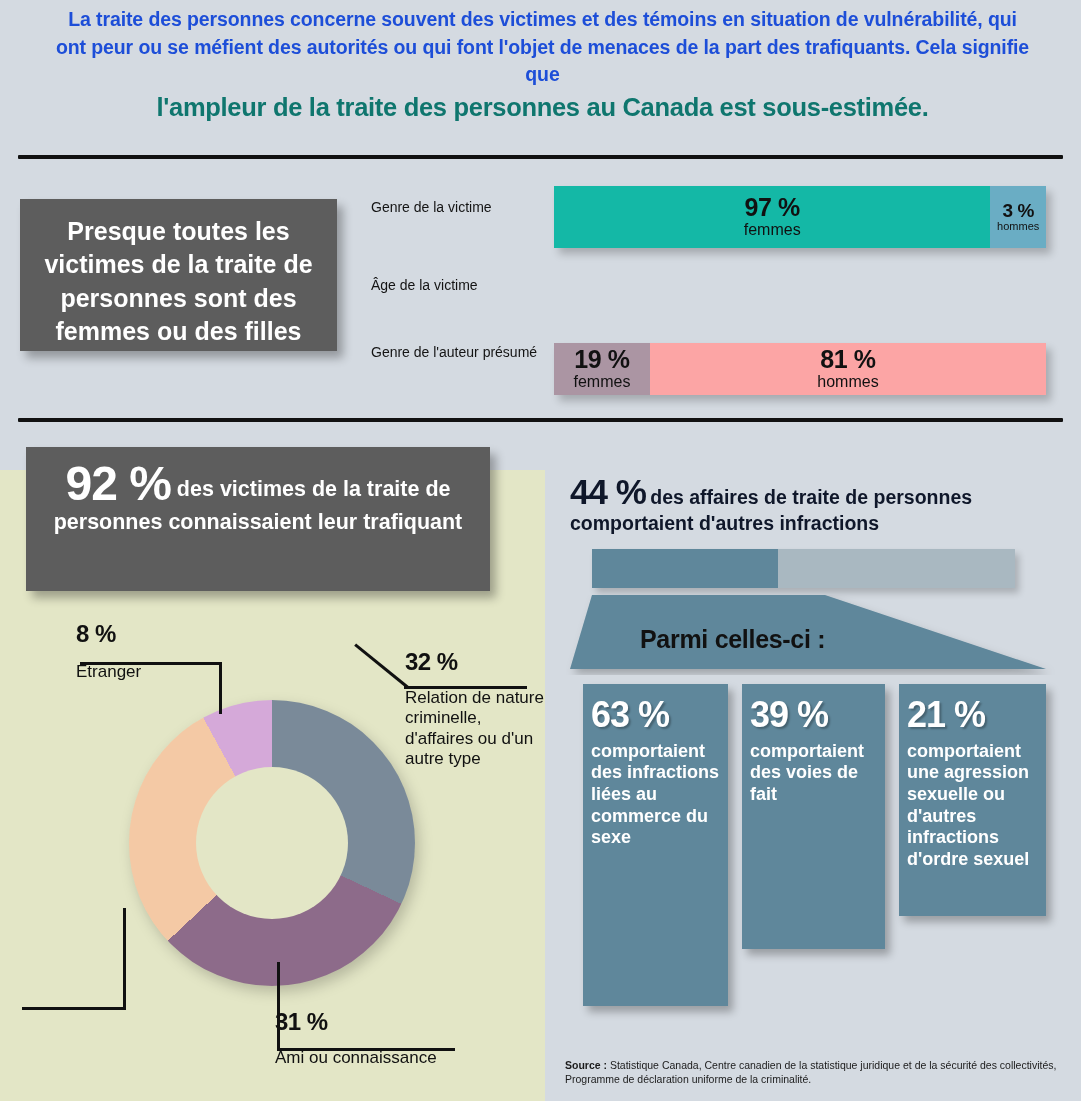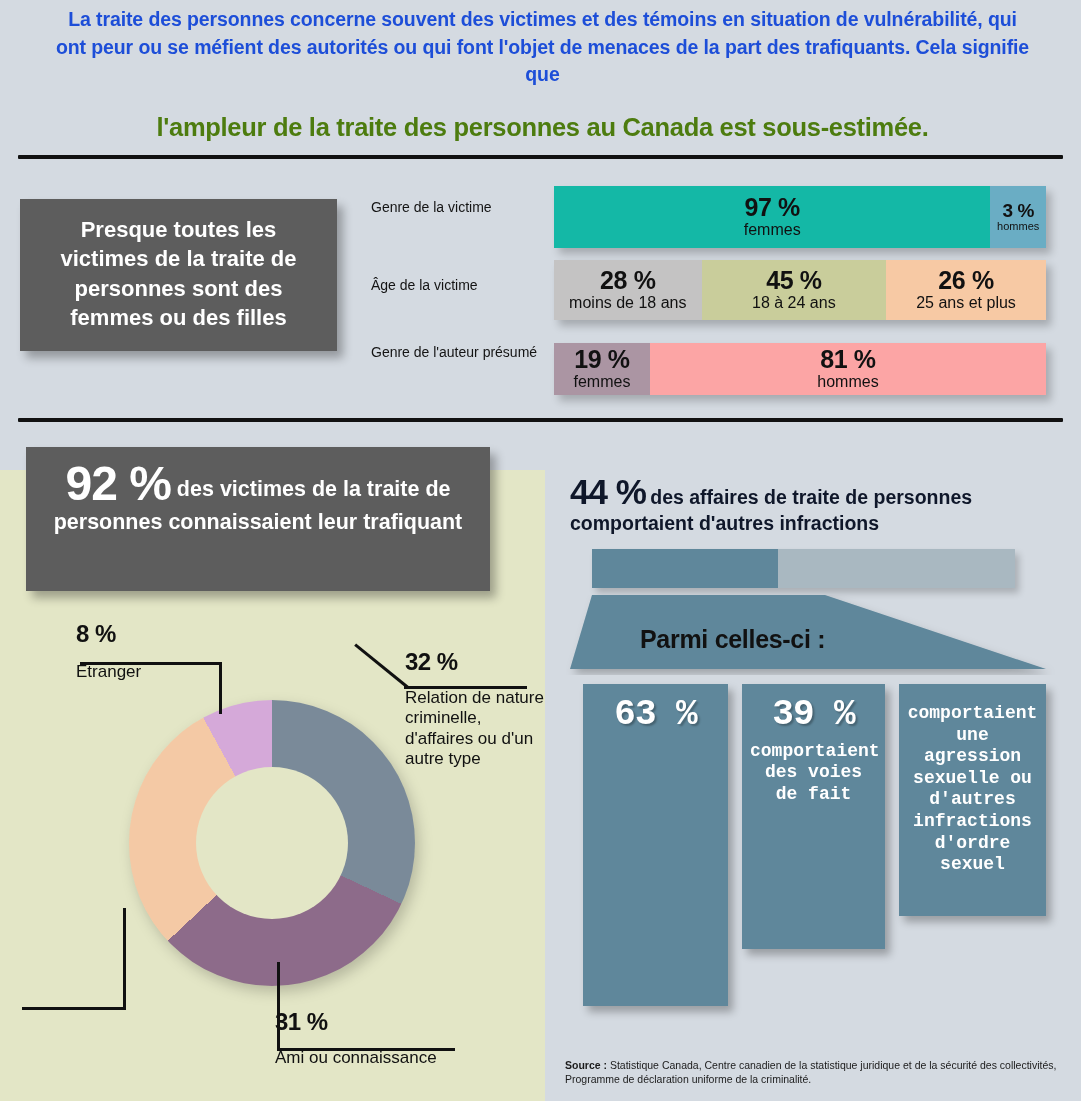--- a/index.html
+++ b/index.html
@@ -13,41 +13,41 @@
   }
   #canvas { position:relative; width:1081px; height:1101px; }
 
   
   .hdr-lead {
     position:absolute; left:55px; top:6px; width:975px;
     text-align:center; font-weight:bold; font-size:19.5px; line-height:1.42;
     letter-spacing:-0.1px; color:#1d4ed8;
   }
   .hdr-big {
-    position:absolute; left:55px; top:112px; width:975px;
+    position:absolute; left:55px; top:92px; width:975px;
     text-align:center; font-weight:bold; font-size:25.5px; line-height:1.2;
-    letter-spacing:-0.3px; color:#4d7c0f;
+    letter-spacing:-0.3px; color:#0f766e;
   }
   .rule {
     position:absolute; left:18px; width:1045px; height:4px;
     background:#111; border-radius:1px;
   }
   .rule.r1 { top:155px; }
   .rule.r2 { top:418px; }
 
   
   .darkbox {
     position:absolute; background:#5d5d5d; color:#fff;
     box-shadow:6px 7px 9px rgba(0,0,0,0.30);
     text-align:center; font-weight:bold;
   }
   #box-femmes {
     left:20px; top:199px; width:317px; height:152px;
     padding:16px 16px 0 16px;
-    font-size:22px; line-height:1.33;
+    font-size:25px; line-height:1.33;
   }
   #box-92 {
     left:26px; top:447px; width:464px; height:144px;
     padding:13px 18px 0 18px;
     font-size:21.5px; line-height:1.32; text-align:center;
   }
   #box-92 .big { font-size:48px; line-height:1; vertical-align:-4px; letter-spacing:-1px; }
 
   
   .barlabel {
@@ -119,24 +119,23 @@
   #prog-fill { background:#5f879b; }
   #prog-rest { background:#a9b8c1; flex:1; }
 
   #parmi-wrap { position:absolute; left:560px; top:595px; width:520px; height:80px; }
   #parmi-label {
     position:absolute; left:640px; top:625px;
     font-weight:bold; font-size:25px; color:#111; letter-spacing:-0.3px;
   }
 
   .statcol {
-    position:absolute; background:#5f879b; color:#fff; text-align:center;
+    position:absolute; background:#5f879b; color:#fff; 
     box-shadow:5px 6px 8px rgba(0,0,0,0.28);
     padding:12px 8px 8px 8px;
-    font-family:Liberation Mono, monospace;
   }
   .statcol .num {
     font-weight:bold; font-size:36px; line-height:1.05; letter-spacing:-1px;
     text-shadow:2px 2px 2px rgba(0,0,0,0.28);
   }
   .statcol .txt {
     font-weight:bold; font-size:18px; line-height:1.2; margin-top:7px;
   }
   #col-63 { left:583px; top:684px; width:145px; height:322px; }
   #col-39 { left:742px; top:684px; width:143px; height:265px; }
@@ -167,34 +166,20 @@
   <div class="barlabel" id="lbl-3">Genre de l'auteur présumé</div>
 
   <div class="barrow" id="bar-1">
       <div class="seg" style="width: 88.7%; background: #14b8a6;">
         <div class="pct">97 %</div>
         <div class="sub">femmes</div>
       </div>
       <div class="seg small" style="width: 11.3%; background: rgb(106, 173, 196);">
         <div class="pct">3 %</div>
         <div class="sub">hommes</div>
-      </div>
-    </div>
-  <div class="barrow" id="bar-2">
-      <div class="seg" style="width: 30%; background: rgb(196, 195, 195);">
-        <div class="pct">28 %</div>
-        <div class="sub">moins de 18 ans</div>
-      </div>
-      <div class="seg" style="width: 37.5%; background: rgb(201, 205, 155);">
-        <div class="pct">45 %</div>
-        <div class="sub">18 à 24 ans</div>
-      </div>
-      <div class="seg" style="width: 32.5%; background: rgb(247, 201, 164);">
-        <div class="pct">26 %</div>
-        <div class="sub">25 ans et plus</div>
       </div>
     </div>
   <div class="barrow" id="bar-3">
       <div class="seg" style="width: 19.5%; background: rgb(171, 149, 163);">
         <div class="pct">19 %</div>
         <div class="sub">femmes</div>
       </div>
       <div class="seg" style="width: 80.5%; background: #fca5a5;">
         <div class="pct">81 %</div>
         <div class="sub">hommes</div>
@@ -254,26 +239,28 @@
           <feDropShadow dx="4" dy="5" stdDeviation="4" flood-color="#000" flood-opacity="0.25"></feDropShadow>
         </filter>
       </defs>
       <polygon points="32,0 265,0 486,74 10,74" fill="#5f879b" filter="url(#sh)"></polygon>
     </svg>
   </div>
   <div id="parmi-label">Parmi celles-ci :</div>
 
   <div class="statcol" id="col-63">
     <div class="num">63 %</div>
+    <div class="txt">comportaient des infractions liées au commerce du sexe</div>
   </div>
   <div class="statcol" id="col-39">
     <div class="num">39 %</div>
     <div class="txt">comportaient des voies de fait</div>
   </div>
   <div class="statcol" id="col-21">
+    <div class="num">21 %</div>
     <div class="txt">comportaient une agression sexuelle ou d'autres infractions d'ordre sexuel</div>
   </div>
 
   <div id="source">
     <b>Source :</b><span> Statistique Canada, Centre canadien de la statistique juridique et de la sécurité des collectivités, Programme de déclaration uniforme de la criminalité.</span>
   </div>
 
 </div>
 
 </body></html>

